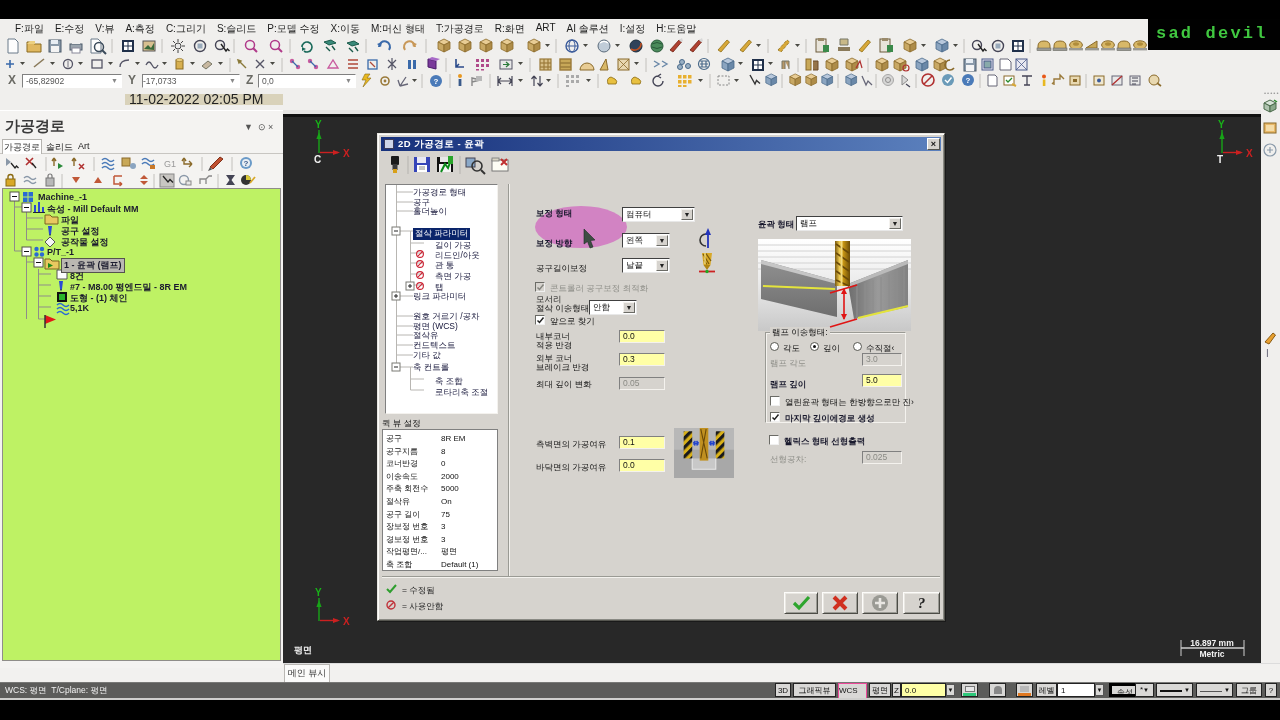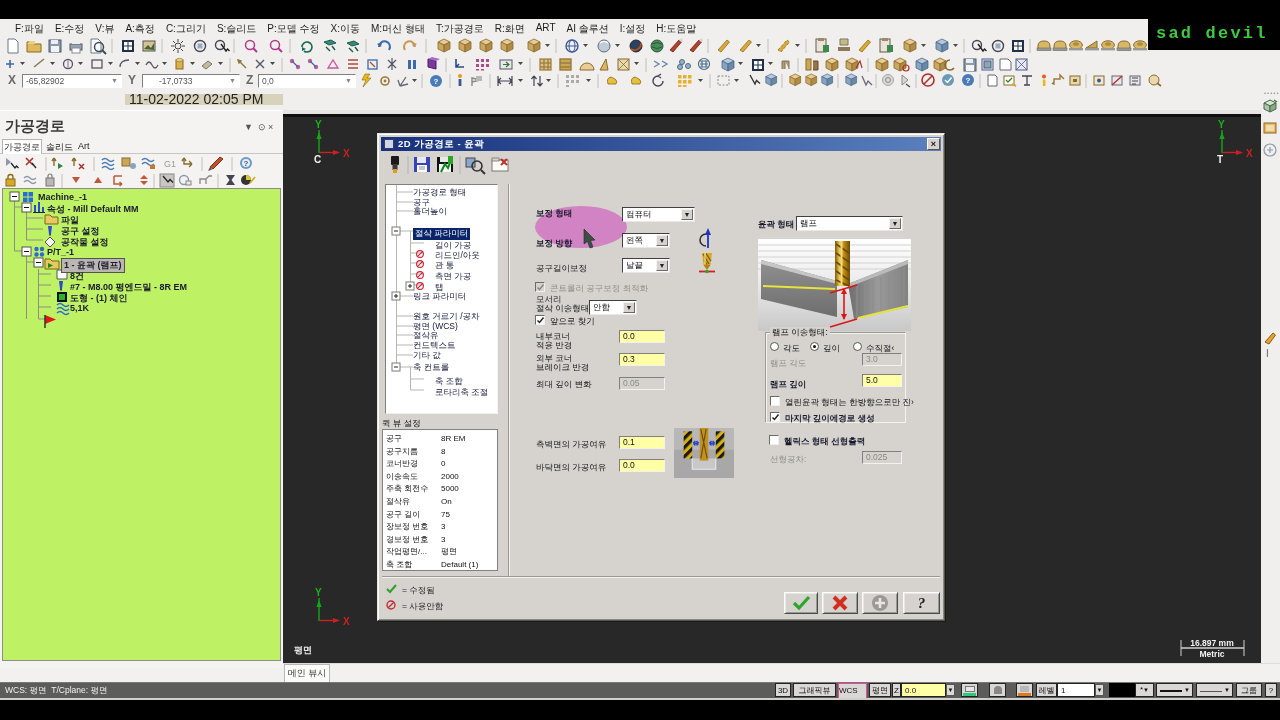--- a/index.html
+++ b/index.html
@@ -386,21 +386,21 @@
 <g fill="#e8e8f0" stroke="#4a5a8a">
       <rect x="1016" y="3" width="11" height="11"></rect>
       <path d="M1016 3 l11 11 M1016 14 l11 -11" stroke-width=".8"></path>
     </g>
 </svg>
 
 <div class="a" id="xyz" style="left:0;top:72px;width:1280px;height:18px">
  <div class="a" style="left:8px;top:1px;font-size:12px;font-weight:bold;color:#6a6a64">X</div>
  <div class="a ds" style="left:22px;top:2px;width:100px;height:14px;font-size:8.5px;color:#555;line-height:12px;padding-left:3px">-65,82902<span style="position:absolute;right:3px;top:0;color:#888;font-size:7px">▼</span></div>
  <div class="a" style="left:128px;top:1px;font-size:12px;font-weight:bold;color:#6a6a64">Y</div>
- <div class="a ds" style="left:142px;top:2px;width:98px;height:14px;font-size:8.5px;color:#555;line-height:12px;padding-left:16px">-17,0733<span style="position:absolute;right:3px;top:0;color:#888;font-size:7px">▼</span></div>
+ <div class="a ds" style="left:142px;top:2px;width:98px;height:14px;font-size:8.5px;color:#555;line-height:12px;padding-left:0">-17,0733<span style="position:absolute;right:3px;top:0;color:#888;font-size:7px">▼</span></div>
  <div class="a" style="left:246px;top:1px;font-size:12px;font-weight:bold;color:#6a6a64">Z</div>
  <div class="a ds" style="left:258px;top:2px;width:98px;height:14px;font-size:8.5px;color:#555;line-height:12px;padding-left:3px">0,0<span style="position:absolute;right:3px;top:0;color:#888;font-size:7px">▼</span></div>
  <svg class="a" style="left:360px;top:0" width="920" height="18" viewBox="0 0 920 18">
   <path d="M5 2 l-3 6 h4 l-3 7 l8 -9 h-4 l3 -4 Z" fill="#e8b820" stroke="#8a6a10" stroke-width=".6"></path>
   <circle cx="25" cy="9" r="4" fill="none" stroke="#9a7a3a" stroke-width="1.6"></circle>
       <circle cx="25" cy="9" r="1.4" fill="#9a7a3a"></circle>
   <path d="M40 14 l6 -9 M40 14 l8 -2 M40 14 l-2 -6" stroke="#667" stroke-width="1.3" fill="none"></path>
       <use href="#dd" x="52" y="7"></use>
   <use href="#sep" x="62" y="0"></use>
   <circle cx="76" cy="9" r="6" fill="#4a7ab8"></circle>
@@ -1107,21 +1107,21 @@
  <div class="a" style="left:214px;top:0;width:17px;height:14px;background:#d9d8d6;border:1px solid #222">
       <div class="a" style="left:4px;top:2px;width:8px;height:8px;background:#888;border-radius:50% 50% 0 0"></div>
     </div>
  <div class="a" style="left:241px;top:0;width:17px;height:14px;background:#d9d8d6;border:1px solid #222">
       <div class="a" style="left:3px;top:2px;width:9px;height:6px;background:#b8b8b8"></div>
       <div class="a" style="left:1px;top:9px;width:13px;height:3px;background:#e07820"></div>
     </div>
  <div class="a" style="left:261px;top:0;width:21px;height:14px;background:#d9d8d6;border:1px solid #222;text-align:center;line-height:13px;overflow:hidden">레벨</div>
  <div class="a" style="left:282px;top:0;width:38px;height:14px;background:#fff;border:1px solid #222;line-height:13px;padding-left:3px">1</div>
  <div class="a" style="left:320px;top:1px;width:9px;height:12px;background:#d9d8d6;border:1px solid #555;font-size:6px;text-align:center;line-height:11px">▼</div>
- <div class="a" style="left:334px;top:0;width:32px;height:14px;background:#d9d8d6;border:7px solid #000000;text-align:center;line-height:13px;overflow:hidden">속성</div>
+ <div class="a" style="left:334px;top:0;width:32px;height:14px;background:#d9d8d6;border:3px solid #000000;text-align:center;line-height:13px;overflow:hidden">속성</div>
  <div class="a" style="left:360px;top:0;width:19px;height:14px;background:#d9d8d6;border:1px solid #222;text-align:center;line-height:12px">*<span style="font-size:6px">▼</span></div>
  <div class="a" style="left:381px;top:0;width:37px;height:14px;background:#d9d8d6;border:1px solid #222">
       <div class="a" style="left:3px;top:6px;width:22px;height:2px;background:#111"></div>
       <div class="a" style="right:2px;top:3px;font-size:6px">▼</div>
     </div>
  <div class="a" style="left:421px;top:0;width:37px;height:14px;background:#d9d8d6;border:1px solid #222">
       <div class="a" style="left:3px;top:6.5px;width:22px;height:1px;background:#555"></div>
       <div class="a" style="right:2px;top:3px;font-size:6px">▼</div>
     </div>
  <div class="a" style="left:461px;top:0;width:26px;height:14px;background:#d9d8d6;border:1px solid #222;text-align:center;line-height:13px;overflow:hidden">그룹</div>

